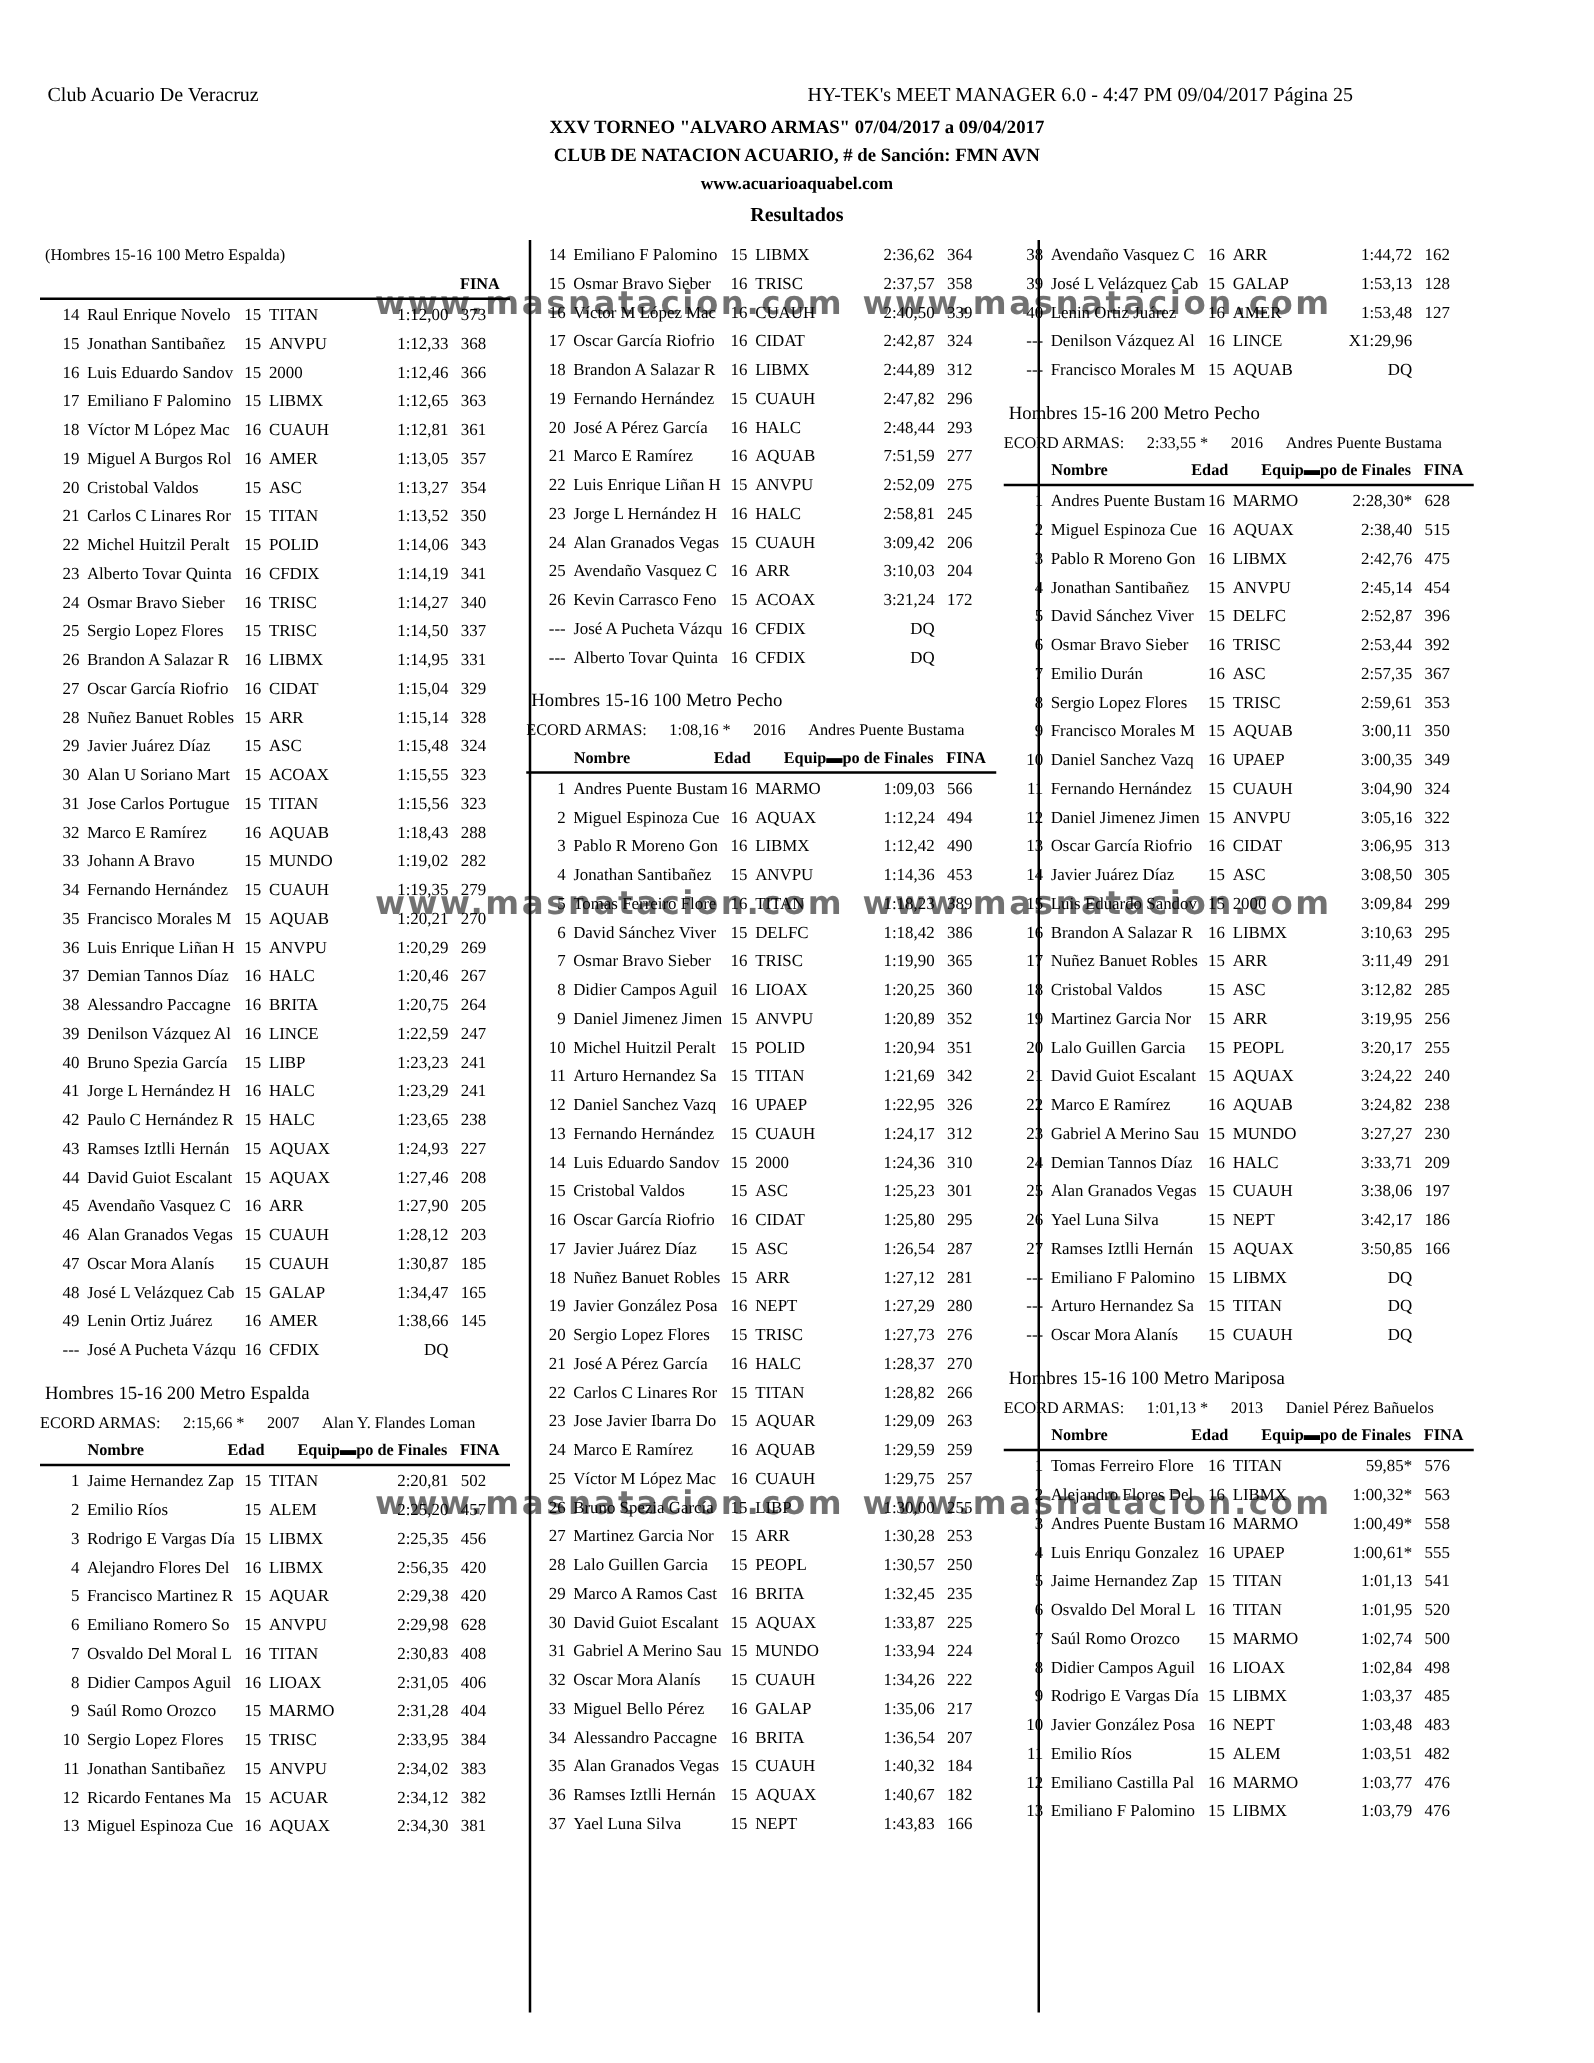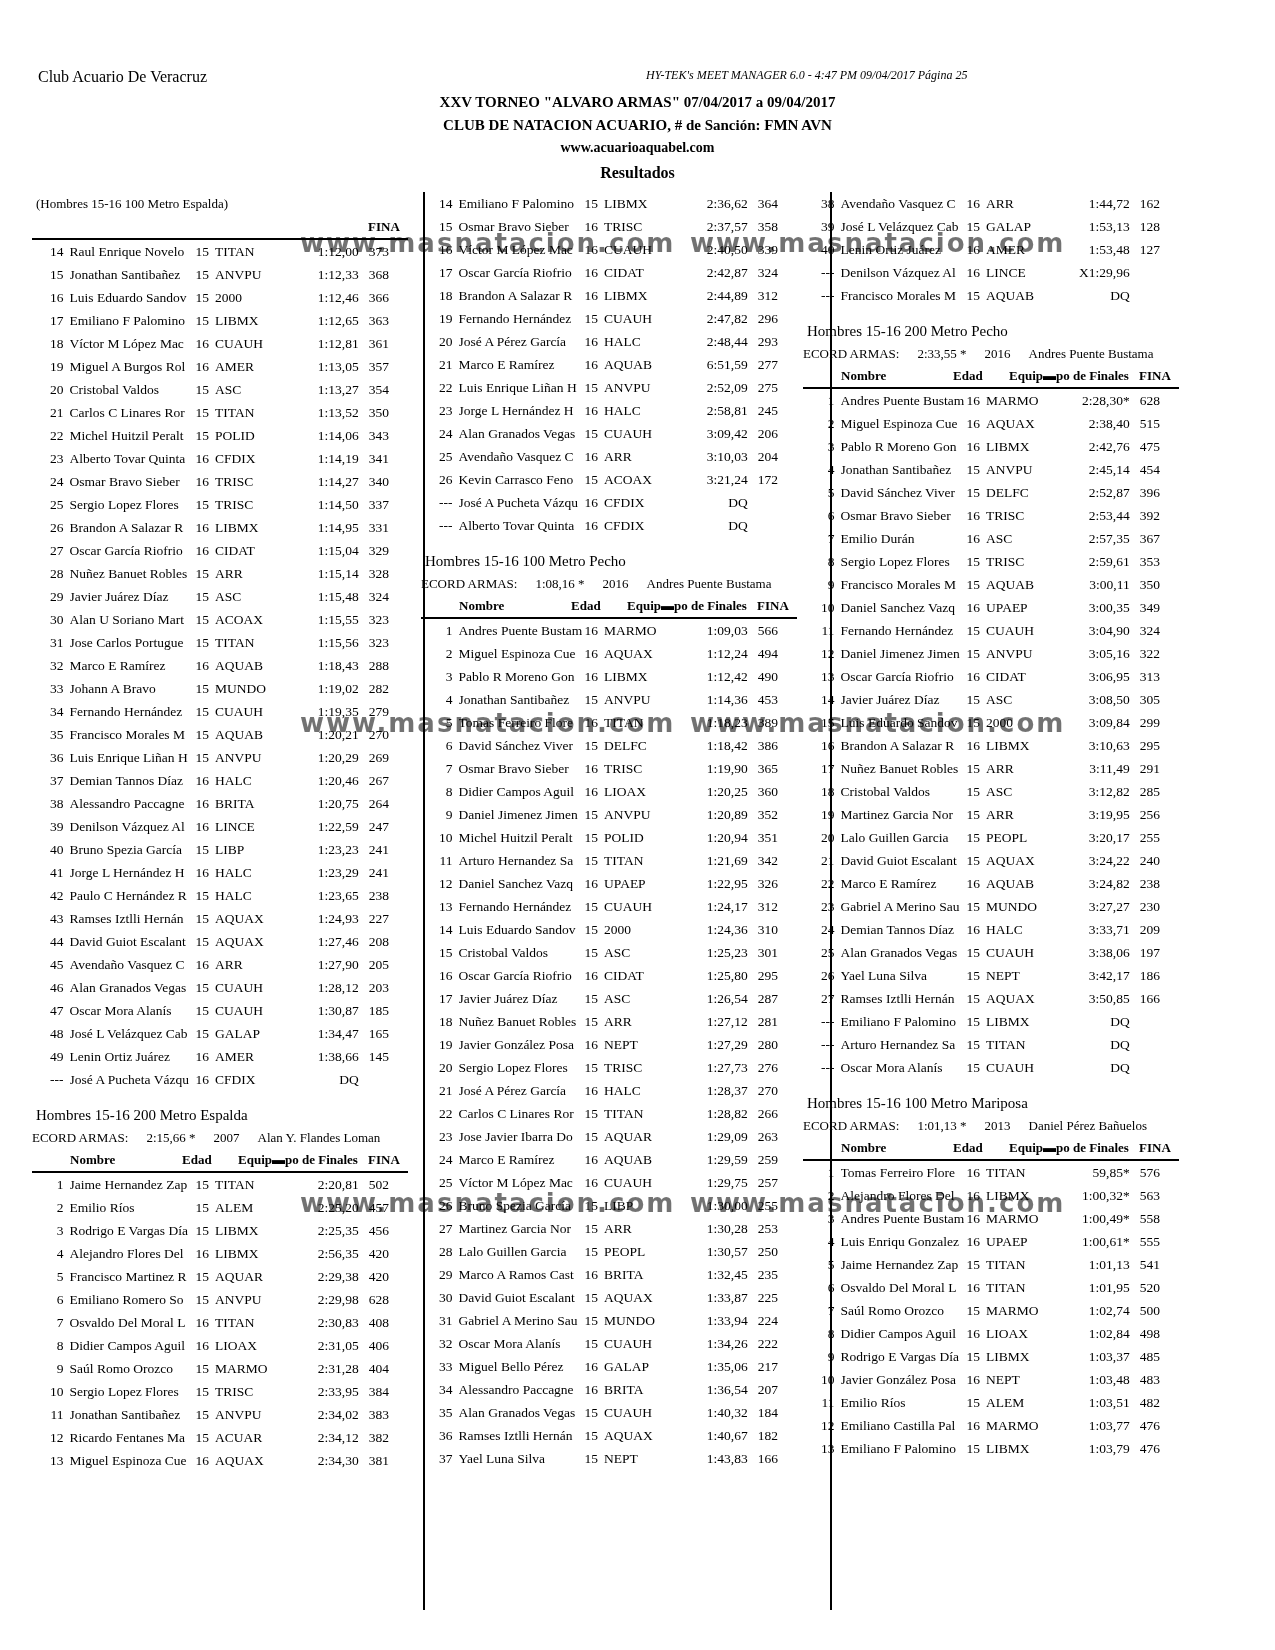--- a/index.html
+++ b/index.html
@@ -1,19 +1,19 @@
 <!DOCTYPE html>
 <html><head>
 <meta charset="utf-8">
 <style>
   html, body { margin: 0; padding: 0; background: #fff; }
   body { width: 1275px; height: 1650px; position: relative; overflow: hidden;
          font-family: "Liberation Serif", "DejaVu Serif", serif; color: #000; }
   .hdr-left { position: absolute; left: 38px; top: 68px; font-size: 16px; }
-  .hdr-right { position: absolute; left: 646px; top: 68px; font-size: 12px; font-style: italic; }
+  .hdr-right { position: absolute; left: 646px; top: 68px; font-size: 16px; }
   .hdr-center { position: absolute; left: 0; width: 1275px; text-align: center; font-weight: bold; font-size: 15px; }
   .t1 { top: 94px; }
   .t2 { top: 117px; }
   .t3 { top: 140px; font-size: 14px; }
   .t4 { top: 164px; font-size: 16px; }
   .col { position: absolute; top: 192px; width: 372px; }
   .col1 { left: 36px; }
   .col2 { left: 425px; }
   .col3 { left: 807px; }
   .vline { position: absolute; top: 192px; width: 2px; height: 1418px; background: #000; }
@@ -535,21 +535,21 @@
         <span class="age">16</span>
         <span class="team">HALC</span>
         <span class="time">2:48,44</span>
         <span class="fina">293</span>
       </div>
       <div class="row">
         <span class="place">21</span>
         <span class="name">Marco E Ramírez</span>
         <span class="age">16</span>
         <span class="team">AQUAB</span>
-        <span class="time">6:51,59</span>
+        <span class="time">7:51,59</span>
         <span class="fina">277</span>
       </div>
       <div class="row">
         <span class="place">22</span>
         <span class="name">Luis Enrique Liñan H</span>
         <span class="age">15</span>
         <span class="team">ANVPU</span>
         <span class="time">2:52,09</span>
         <span class="fina">275</span>
       </div>

